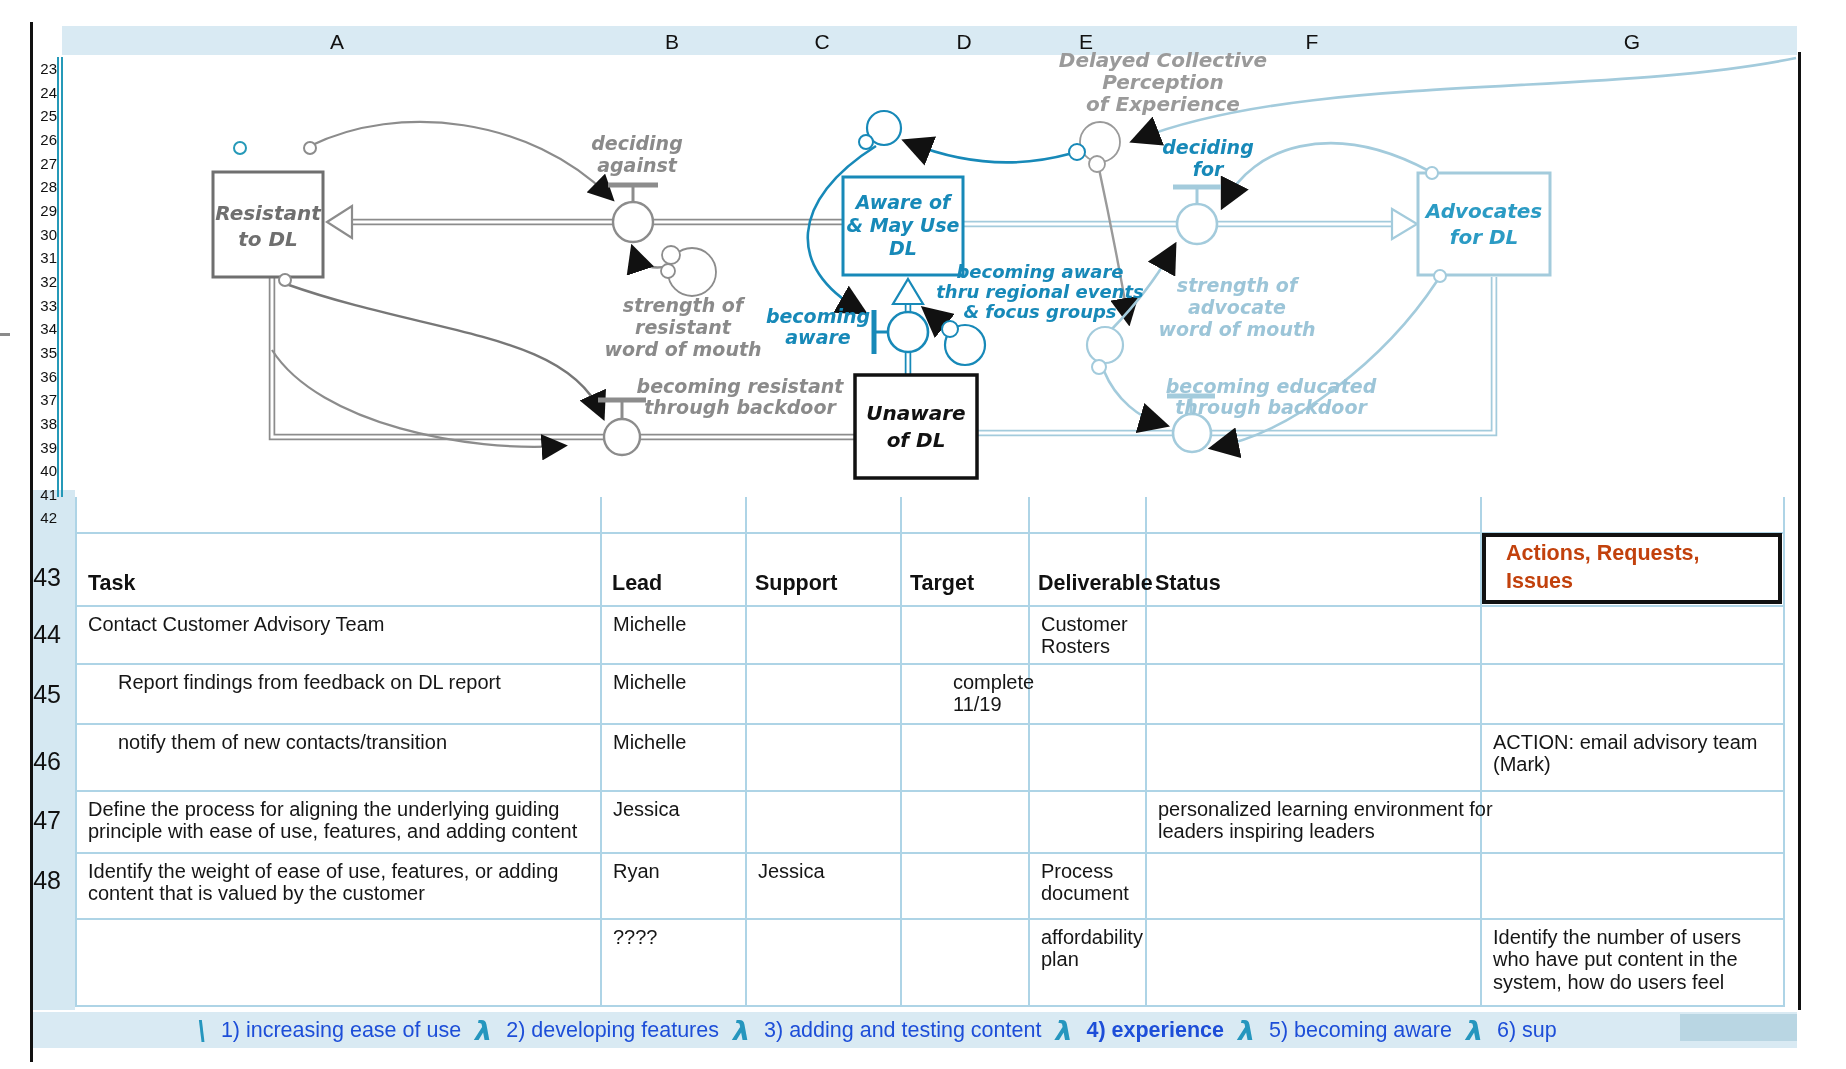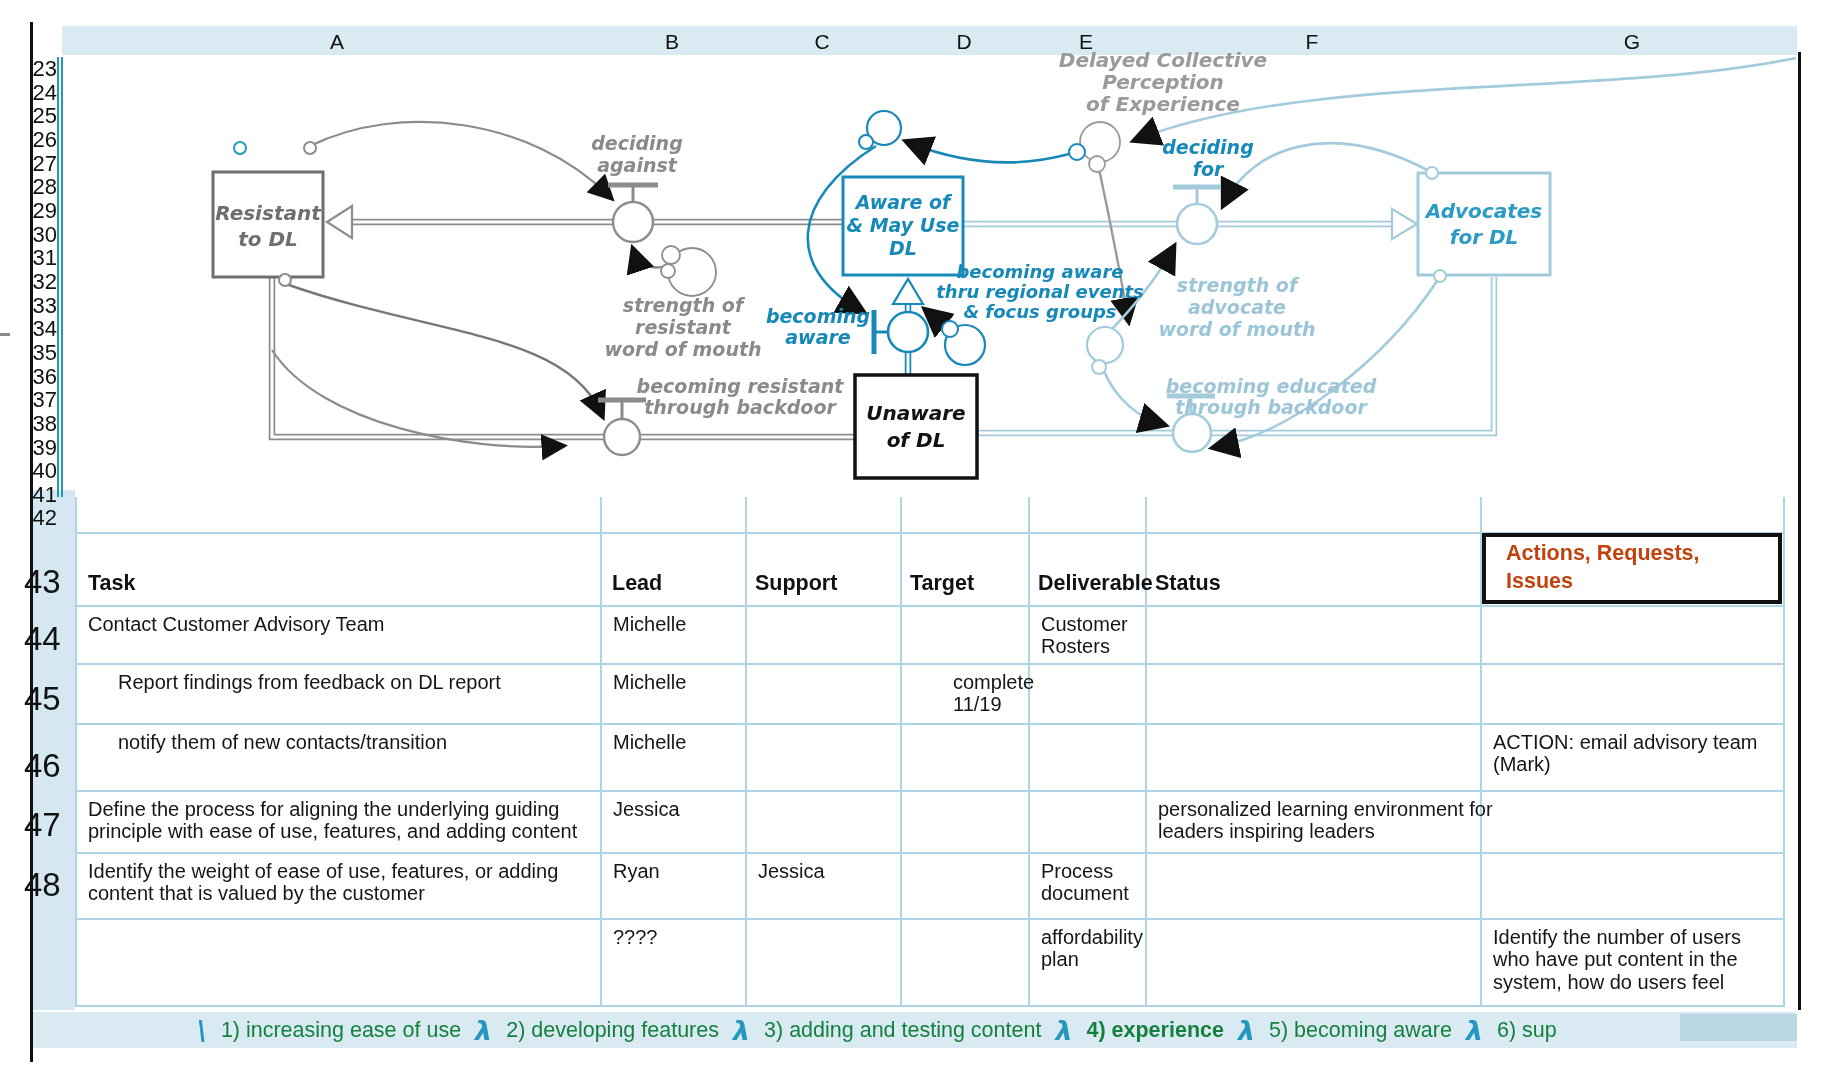--- a/index.html
+++ b/index.html
@@ -10,24 +10,24 @@
   .left-black-line{position:absolute;left:30px;top:22px;width:3px;height:1040px;background:#111;}
   .right-black-line{position:absolute;left:1798px;top:52px;width:3px;height:958px;background:#111;}
   .margin-dash{position:absolute;left:0px;top:333px;width:10px;height:3px;background:#8a8a8a;}
   .col-header-bar{position:absolute;left:62px;top:26px;width:1735px;height:29px;background:#d9eaf3;}
   .col-letter{position:absolute;top:30px;transform:translateX(-50%);font-size:21px;color:#111;}
   .row-gutter-blue{position:absolute;left:33px;top:490px;width:42px;height:520px;background:#d5e8f2;}
   .teal-edge{position:absolute;top:57px;width:2px;height:440px;background:#2599b8;}
 
   
   .rownums-top{position:absolute;left:30px;top:57px;width:27px;}
-  .rownums-top .rn{display:block;height:23.67px;line-height:23.67px;font-size:22px;
+  .rownums-top .rn{display:block;height:23.67px;line-height:23.67px;font-size:15px;
                    text-align:right;color:#111;}
   
-  .rownum{position:absolute;left:24px;width:29px;text-align:right;font-size:33px;color:#111;}
+  .rownum{position:absolute;left:32px;width:29px;text-align:right;font-size:25px;color:#111;}
 
   
   .hline{position:absolute;left:75px;width:1710px;height:2px;background:#aed4e6;}
   .vline{position:absolute;top:497px;width:2px;height:508px;background:#aed4e6;}
 
   .hcell{position:absolute;top:532px;height:73px;display:flex;align-items:flex-end;
          padding-bottom:9px;font-weight:bold;font-size:21.5px;color:#111;box-sizing:border-box;}
   .actbox{position:absolute;left:1482px;top:533px;width:300px;height:71px;border:4px solid #111;
           box-sizing:border-box;font-weight:bold;font-size:21.5px;line-height:1.3;
           padding:3px 20px;color:#c2410c;background:#fff;}
@@ -42,21 +42,21 @@
   .c-sta{left:1145px;width:399px;}
   .c-act{left:1480px;width:305px;}
   .indent{padding-left:43px;}
 
   
   .tabbar{position:absolute;left:33px;top:1012px;width:1764px;height:36px;background:#d9eaf3;
           display:flex;align-items:center;padding-left:150px;box-sizing:border-box;
           font-size:21.5px;color:#111;white-space:nowrap;overflow:hidden;}
   .tabsep{color:#2596be;font-size:27px;font-style:italic;font-weight:bold;margin:0 14px;
           font-family:"DejaVu Sans",sans-serif;}
-  .tab{color:#15803d;}
+  .tab{color:#1d4ed8;}
   .tab.active{font-weight:bold;}
   .tab-thumb{position:absolute;left:1680px;top:1014px;width:117px;height:27px;background:#b9d6e3;}
 
   
   .diag{position:absolute;left:0;top:0;}
   .dlabel{font-family:"DejaVu Sans",sans-serif;font-style:italic;font-weight:600;}
 </style>
 </head>
 <body>
 

